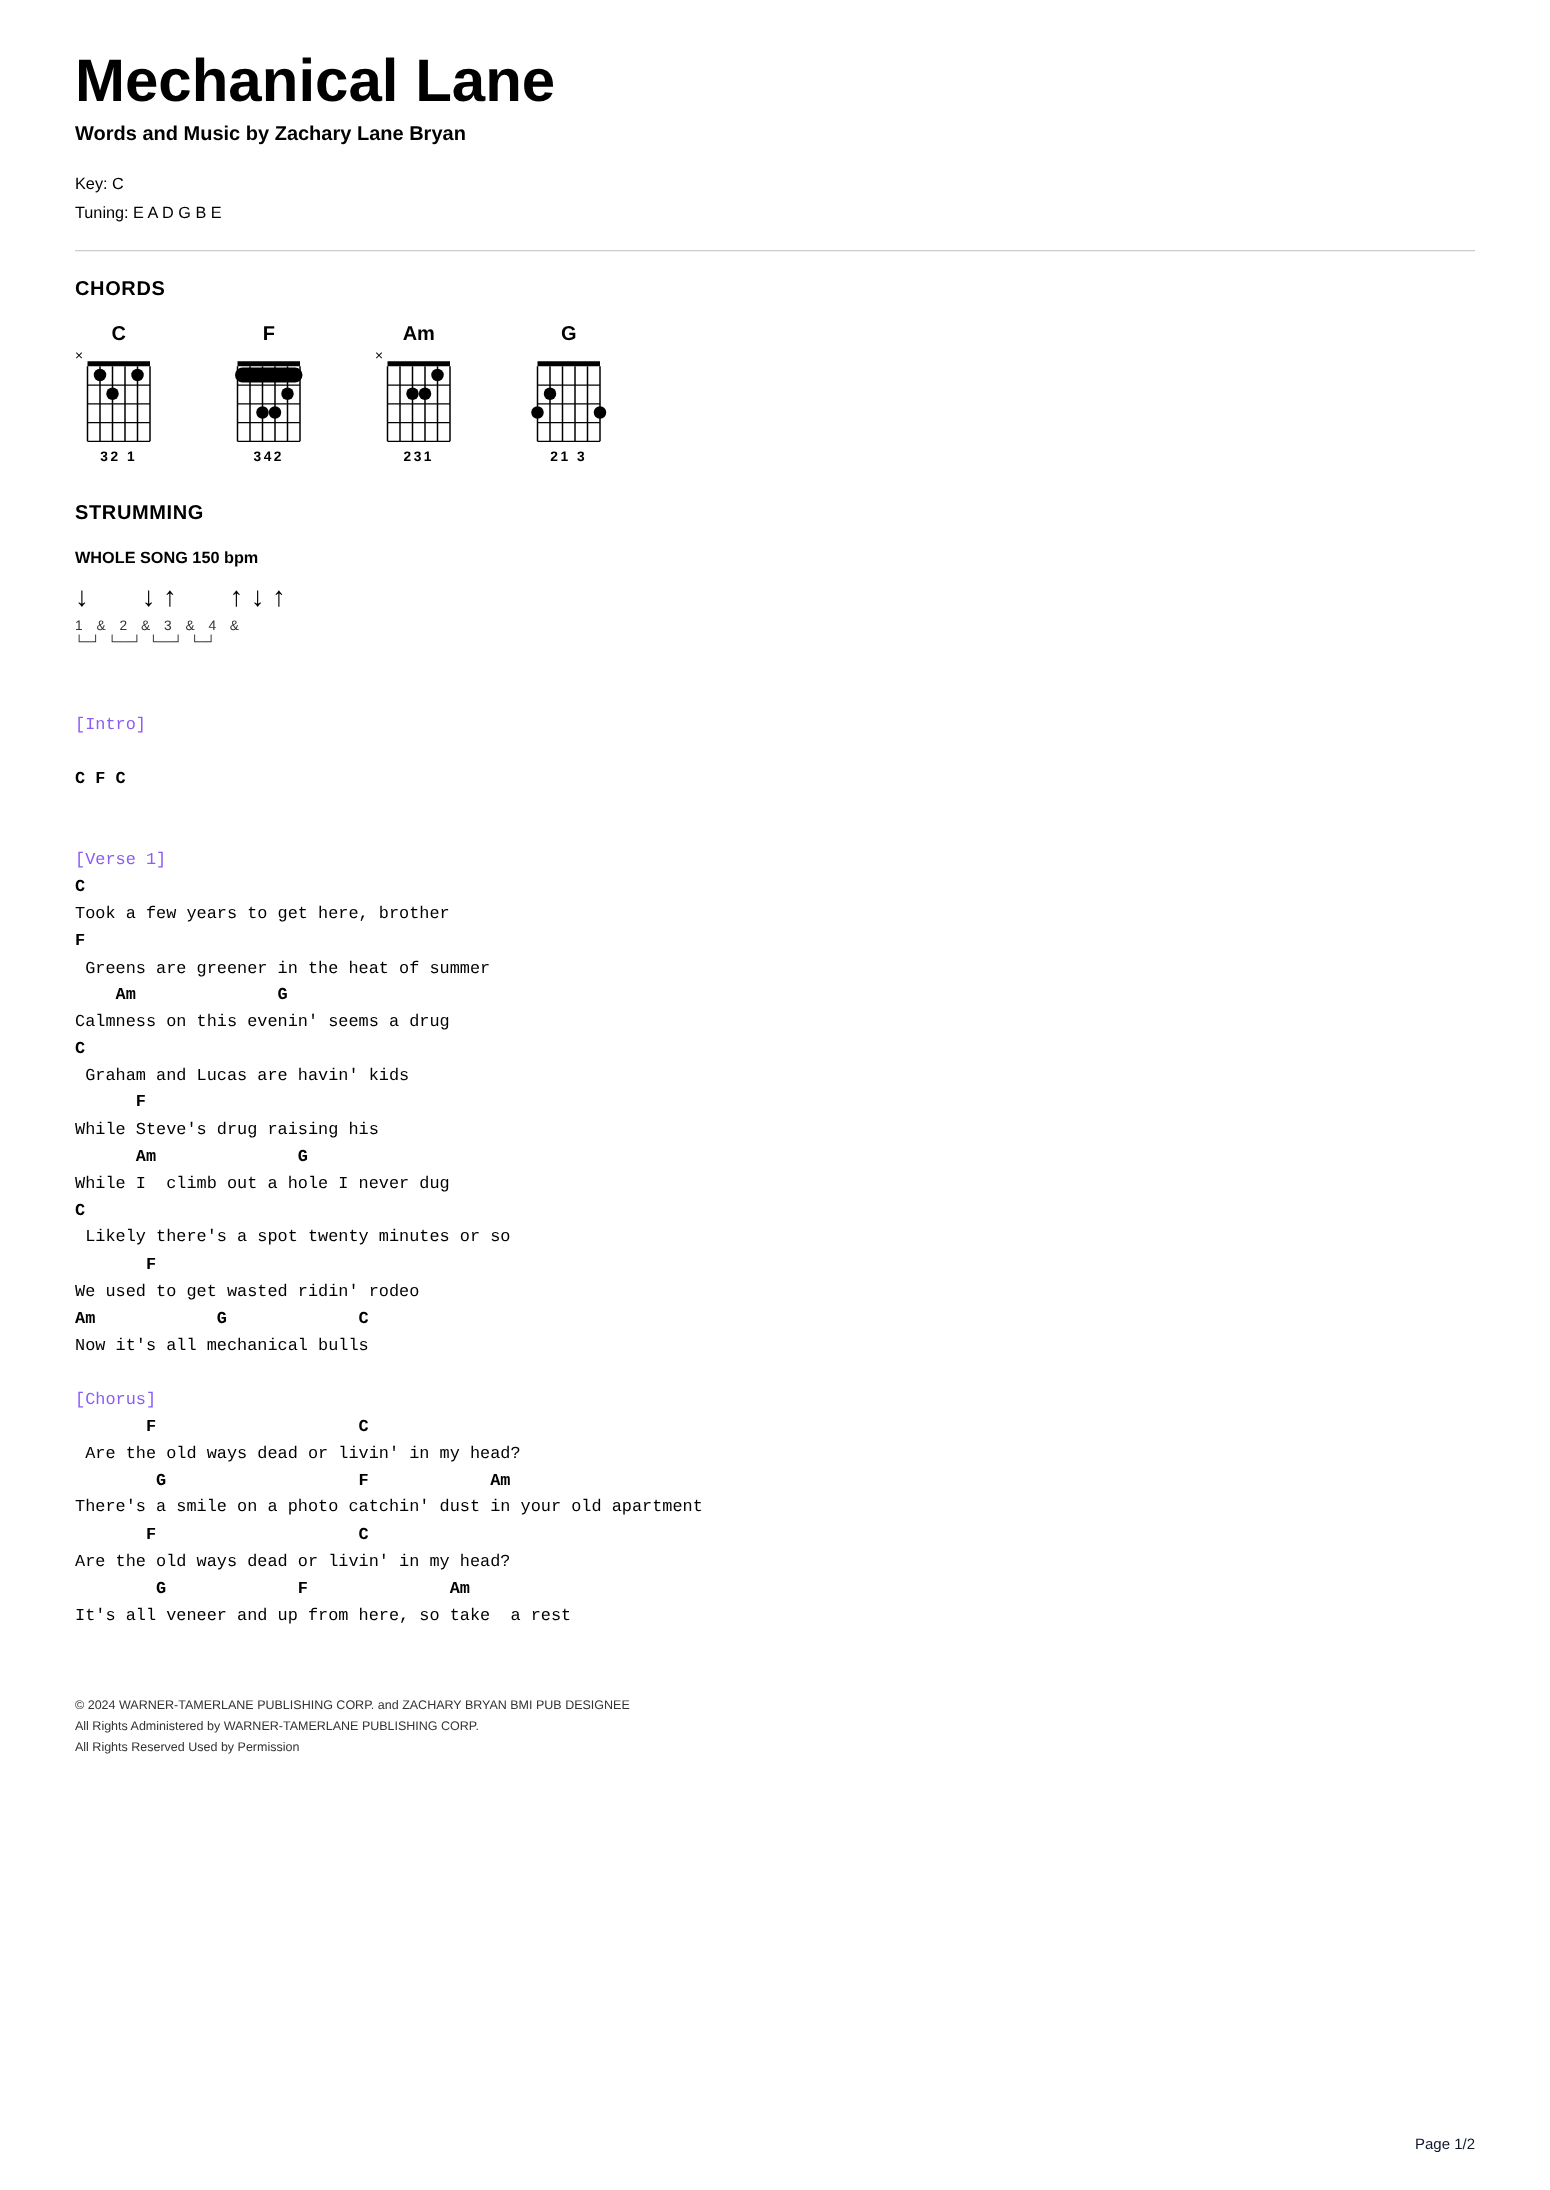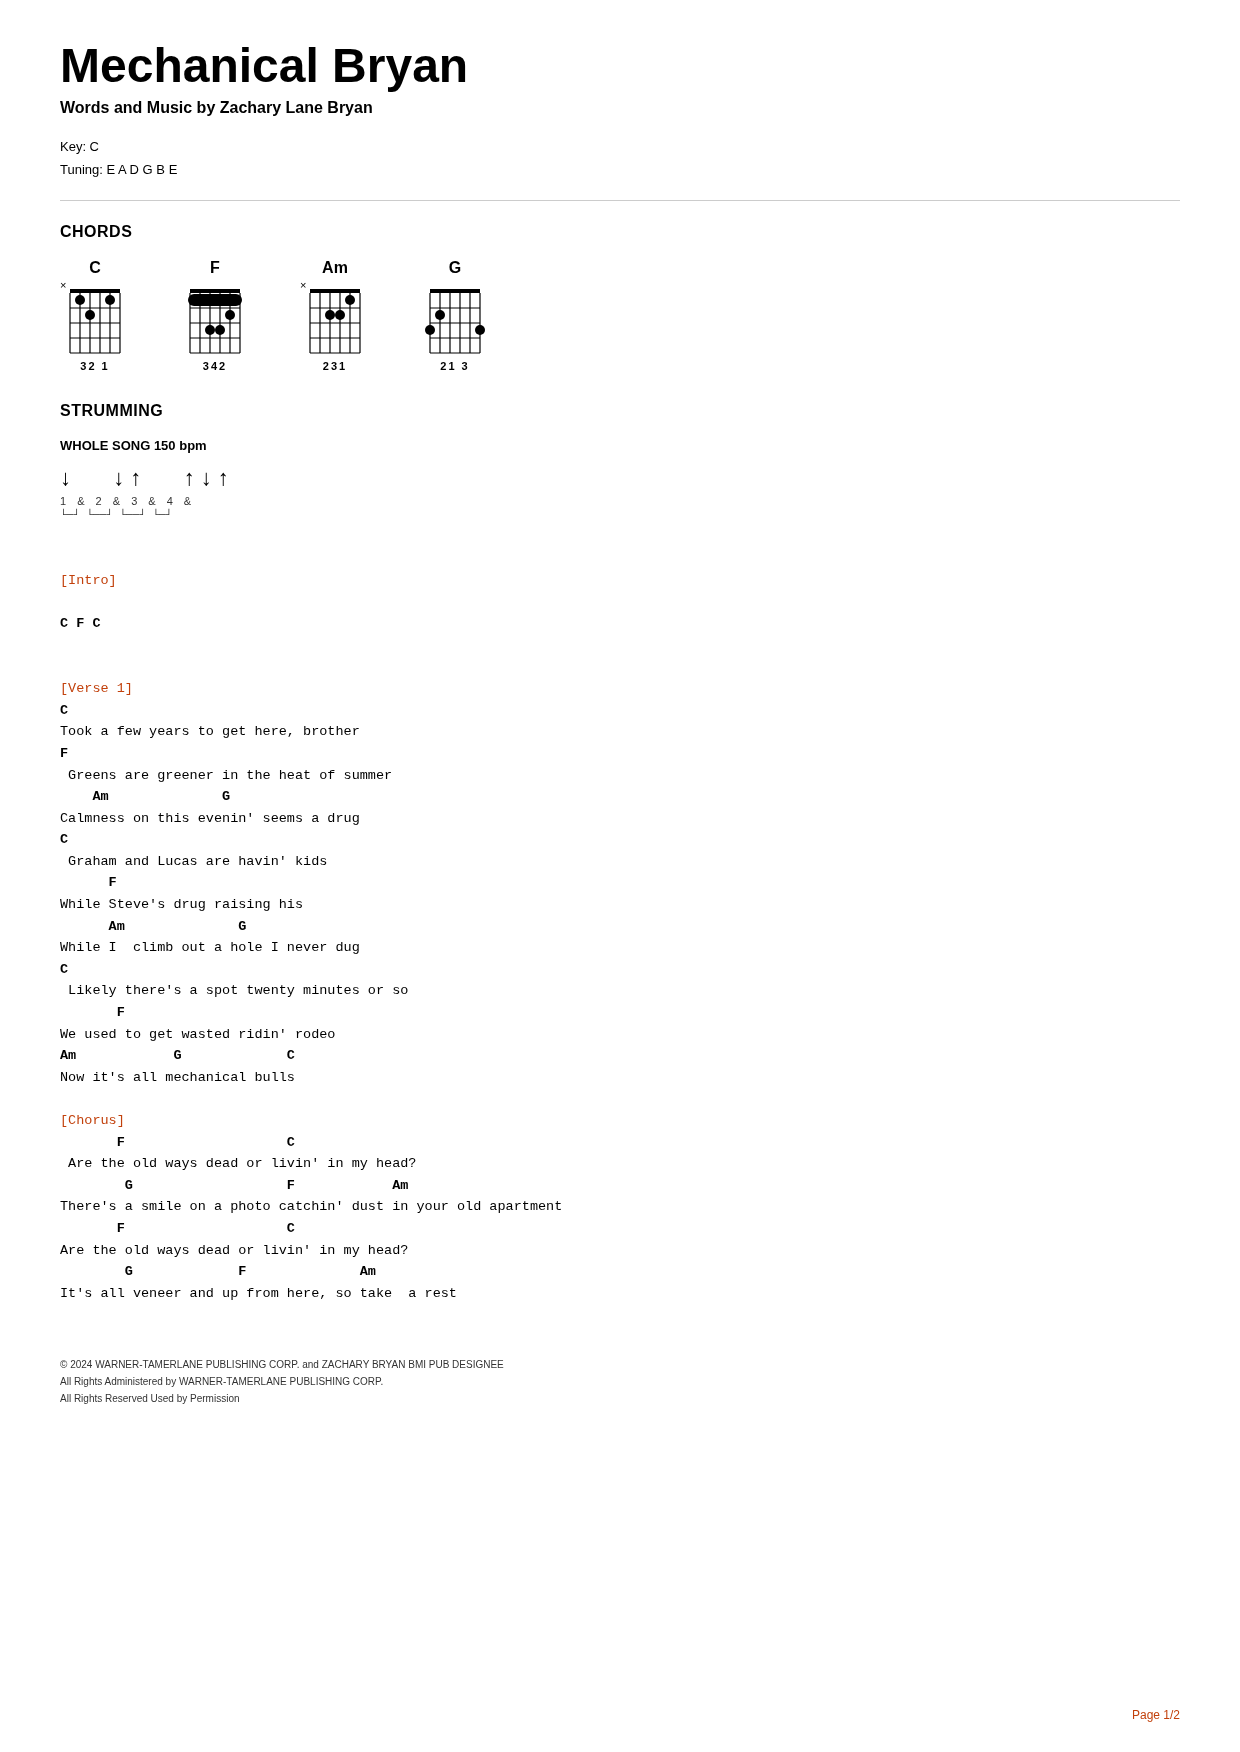--- a/index.html
+++ b/index.html
@@ -77,46 +77,46 @@
       margin-bottom: 10px;
     }
     
     .song-content {
       font-family: 'Courier New', Courier, monospace;
       font-size: 13.5px;
       line-height: 1.6;
       white-space: pre;
     }
     .section-tag {
-      color: #c2410c;
+      color: #8b5cf6;
       font-style: normal;
     }
     .chord-line {
       font-weight: 700;
     }
     .footer {
       margin-top: 52px;
       font-size: 10px;
       font-family: Arial, Helvetica, sans-serif;
       color: #333;
       line-height: 1.7;
     }
     .page-number {
       position: fixed;
       bottom: 30px;
       right: 60px;
       font-size: 12px;
       font-family: Arial, Helvetica, sans-serif;
-      color: #c2410c;
+      color: #0f172a;
     }
   </style>
 </head>
 <body>
 
-<h1 class="song-title">Mechanical Bryan</h1>
+<h1 class="song-title">Mechanical Lane</h1>
 <div class="song-subtitle">Words and Music by Zachary Lane Bryan</div>
 <div class="tuning-line">
   <div>Key: C</div>
   <div>Tuning: E A D G B E</div>
 </div>
 
 <hr class="divider">
 
 <div class="section-heading">CHORDS</div>
 

